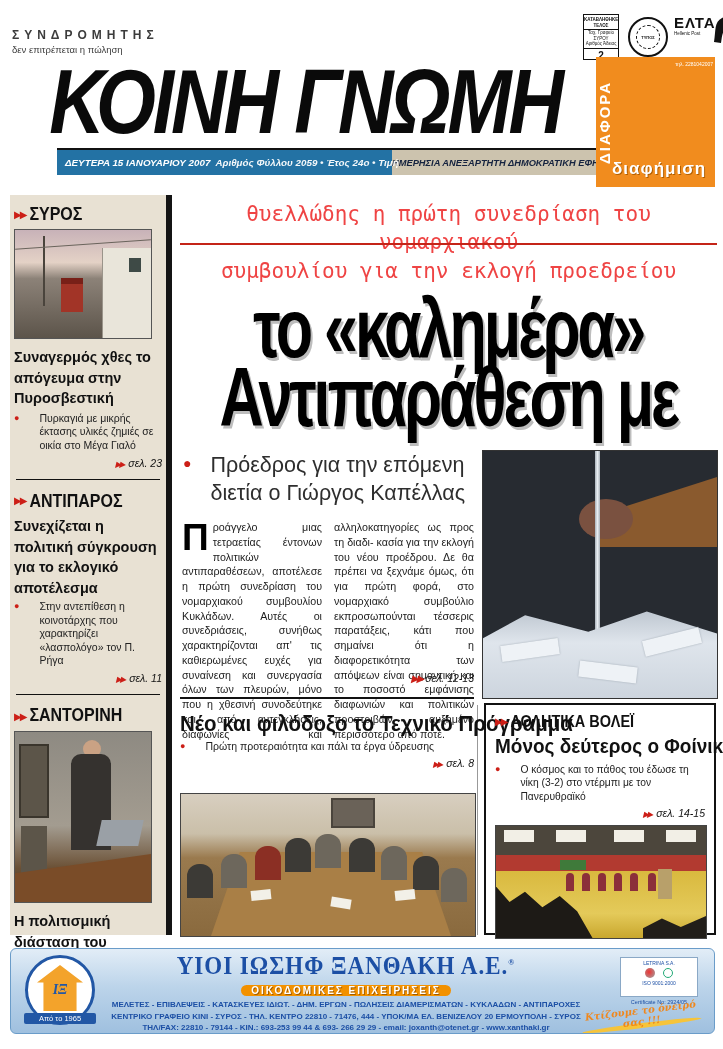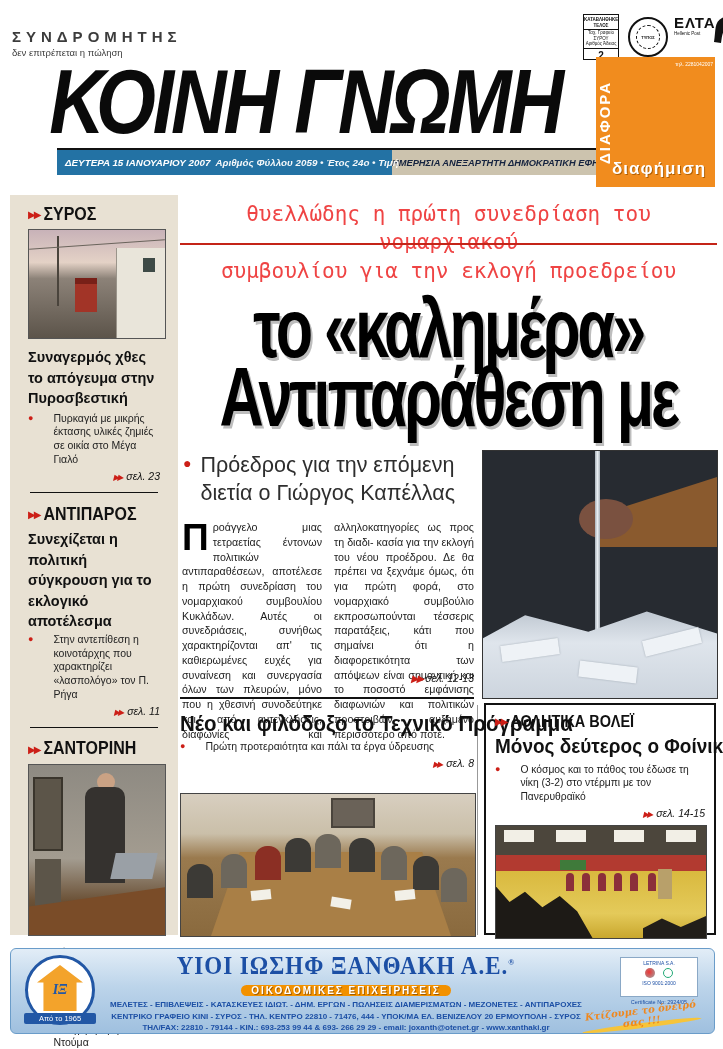--- a/index.html
+++ b/index.html
@@ -1,20 +1,20 @@
 <!DOCTYPE html>
 <html><head>
 <meta charset="utf-8">
 <style>
   html,body{margin:0;padding:0;background:#fff;}
   .page{position:relative;width:723px;height:1049px;background:#fff;overflow:hidden;
         font-family:"Liberation Sans",sans-serif;color:#111;}
   
   .subscriber{position:absolute;left:12px;top:28px;}
-  .subscriber .l1{font-size:15px;font-weight:bold;letter-spacing:5px;color:#3c3c3c;}
+  .subscriber .l1{font-size:12px;font-weight:bold;letter-spacing:5px;color:#3c3c3c;}
   .subscriber .l2{font-size:9.5px;color:#3c3c3c;margin-top:2px;}
   .stampbox{position:absolute;left:583px;top:14px;width:36px;height:46px;border:1.5px solid #111;
             font-size:4.5px;text-align:center;line-height:1.3;padding-top:2px;box-sizing:border-box;}
   .stampbox .num{font-size:10px;font-weight:bold;border-top:1px solid #111;margin-top:1px;}
   .stampbox .t{border-bottom:1px solid #111;font-weight:bold;}
   .seal{position:absolute;left:628px;top:17px;width:40px;height:40px;border-radius:50%;
         border:2px solid #111;box-sizing:border-box;}
   .seal .inner{position:absolute;left:6px;top:6px;right:6px;bottom:6px;border:1px dashed #111;border-radius:50%;
         display:flex;align-items:center;justify-content:center;font-size:4px;font-weight:bold;text-align:center;}
   .elta{position:absolute;left:674px;top:14px;text-align:left;}
@@ -31,22 +31,22 @@
   .bar-skew{width:12px;background:#fff;transform:skewX(-22deg);margin:0 -4px;z-index:2;}
   .bar-beige{flex:1;background:#ccc3ae;color:#15233f;display:flex;align-items:center;justify-content:center;
              font-size:9.3px;font-weight:bold;font-style:italic;white-space:nowrap;}
   .promo{position:absolute;left:596px;top:57px;width:119px;height:130px;background:#f18c1e;}
   .promo .vert{position:absolute;left:0;top:4px;bottom:4px;width:16px;color:#fff;font-weight:bold;
       writing-mode:vertical-rl;transform:rotate(180deg);font-size:15px;letter-spacing:2px;text-align:center;}
   .promo .topnote{position:absolute;left:20px;top:4px;right:2px;font-size:5px;color:#fff;text-align:right;}
   .promo .big{position:absolute;left:16px;bottom:8px;right:2px;color:#fff;font-weight:bold;
       font-size:17px;letter-spacing:1px;text-shadow:1px 1px 0 #b05e00;}
   
-  .sidebar{position:absolute;left:10px;top:195px;width:168px;height:740px;background:#e8e1d3;
-           box-sizing:border-box;padding:10px 18px;}
+  .sidebar{position:absolute;left:10px;top:195px;width:156px;height:740px;background:#e8e1d3;
+           box-sizing:border-box;padding:10px 4px;}
   .blackbar{position:absolute;left:166px;top:195px;width:6px;height:740px;background:#141414;}
   .tagrow{display:flex;align-items:center;gap:4px;margin-bottom:6px;}
   .arr{color:#cc1f17;font-size:10px;letter-spacing:-2px;}
   .arr::before{content:"▶▶";}
   .tag{font-weight:bold;font-size:16px;letter-spacing:0;transform:scaleY(1.1);transform-origin:left center;}
   .s-photo{width:136px;border:1px solid #555;position:relative;overflow:hidden;margin-bottom:8px;}
   .s-head{font-weight:bold;font-size:14.5px;line-height:1.35;margin:2px 0 6px 0;transform:scaleY(1.05);transform-origin:left top;}
   .s-bul{display:flex;gap:20px;font-size:10.5px;line-height:1.3;color:#222;}
   .blt{color:#cc1f17;font-size:9px;line-height:1.5;}
   .blt::before{content:"●";}
@@ -70,21 +70,21 @@
       clip-path:polygon(0 40%,100% 0,100% 100%,0 100%);}
   
   .kicker{position:absolute;left:180px;top:200px;width:537px;text-align:center;color:#ef4444;
           font-family:"DejaVu Sans Mono",monospace;font-size:21px;line-height:1.35;}
   .kline{position:absolute;left:180px;top:243px;width:537px;height:2px;background:#c42418;}
   .bigheads{position:absolute;left:180px;top:247px;width:537px;text-align:center;}
   .bigheads .h{display:inline-block;font-size:60px;font-weight:bold;letter-spacing:-3px;color:#000;
        transform:scale(1.02,1.38);transform-origin:center top;white-space:nowrap;
        text-shadow:2px 2px 0 #bdbdbd;}
   .bigheads .h2{margin-top:34px;}
-  .subheadrow{position:absolute;left:183px;top:452px;width:296px;display:flex;gap:9px;}
+  .subheadrow{position:absolute;left:183px;top:452px;width:296px;display:flex;gap:19px;}
   .subheadrow .blt{font-size:14px;line-height:1.6;}
   .subhead{font-size:21.5px;line-height:1.3;color:#2e2e2e;}
   .bodycols{position:absolute;left:182px;top:520px;width:292px;column-count:2;column-gap:12px;
             font-size:10.7px;line-height:1.38;text-align:justify;color:#1c1c1c;}
   .dropcap{float:left;font-size:37px;line-height:.85;font-weight:bold;margin:2px 4px 0 0;color:#000;}
   .leadref{position:absolute;left:182px;top:672px;width:292px;text-align:right;font-size:10.5px;font-style:italic;}
   .mainphoto{position:absolute;left:482px;top:450px;width:234px;height:247px;border:1px solid #333;
              background:#272b31;overflow:hidden;}
   .mainphoto .wood{position:absolute;right:0;top:26px;width:120px;height:70px;background:#8a5a2e;
       clip-path:polygon(0 55%,100% 0,100% 100%,0 100%);}
@@ -370,21 +370,21 @@
 
   <div class="footer">
     <div class="flogo">
       <div class="house"></div>
       <div class="mono">ΙΞ</div>
       <div class="ribbon">Από το 1965</div>
     </div>
     <div class="fmain">
       <div class="fcompany"><span>ΥΙΟΙ ΙΩΣΗΦ ΞΑΝΘΑΚΗ Α.Ε.</span><sup>®</sup></div>
       <div class="fsub">ΟΙΚΟΔΟΜΙΚΕΣ ΕΠΙΧΕΙΡΗΣΕΙΣ</div>
-      <div class="fline">ΜΕΛΕΤΕΣ - ΕΠΙΒΛΕΨΕΙΣ - ΚΑΤΑΣΚΕΥΕΣ ΙΔΙΩΤ. - ΔΗΜ. ΕΡΓΩΝ - ΠΩΛΗΣΕΙΣ ΔΙΑΜΕΡΙΣΜΑΤΩΝ - ΜΕΖΟΝΕΤΕΣ - ΑΝΤΙΠΑΡΟΧΕΣ</div>
+      <div class="fline">ΜΕΛΕΤΕΣ - ΕΠΙΒΛΕΨΕΙΣ - ΚΑΤΑΣΚΕΥΕΣ ΙΔΙΩΤ. - ΔΗΜ. ΕΡΓΩΝ - ΠΩΛΗΣΕΙΣ ΔΙΑΜΕΡΙΣΜΑΤΩΝ - ΚΥΚΛΑΔΩΝ - ΑΝΤΙΠΑΡΟΧΕΣ</div>
       <div class="fline">ΚΕΝΤΡΙΚΟ ΓΡΑΦΕΙΟ ΚΙΝΙ - ΣΥΡΟΣ - ΤΗΛ. ΚΕΝΤΡΟ 22810 - 71476, 444 - ΥΠΟΚ/ΜΑ ΕΛ. ΒΕΝΙΖΕΛΟΥ 20 ΕΡΜΟΥΠΟΛΗ - ΣΥΡΟΣ</div>
       <div class="fline">ΤΗΛ/FAX: 22810 - 79144 - ΚΙΝ.: 693-253 99 44 &amp; 693- 266 29 29 - email: joxanth@otenet.gr - www.xanthaki.gr</div>
     </div>
     <div class="fcert">
       <div>LETRINA S.A.</div>
       <div class="dots">
           <div class="d1"></div>
           <div class="d2"></div>
         </div>
       <div>ISO 9001:2000</div>

